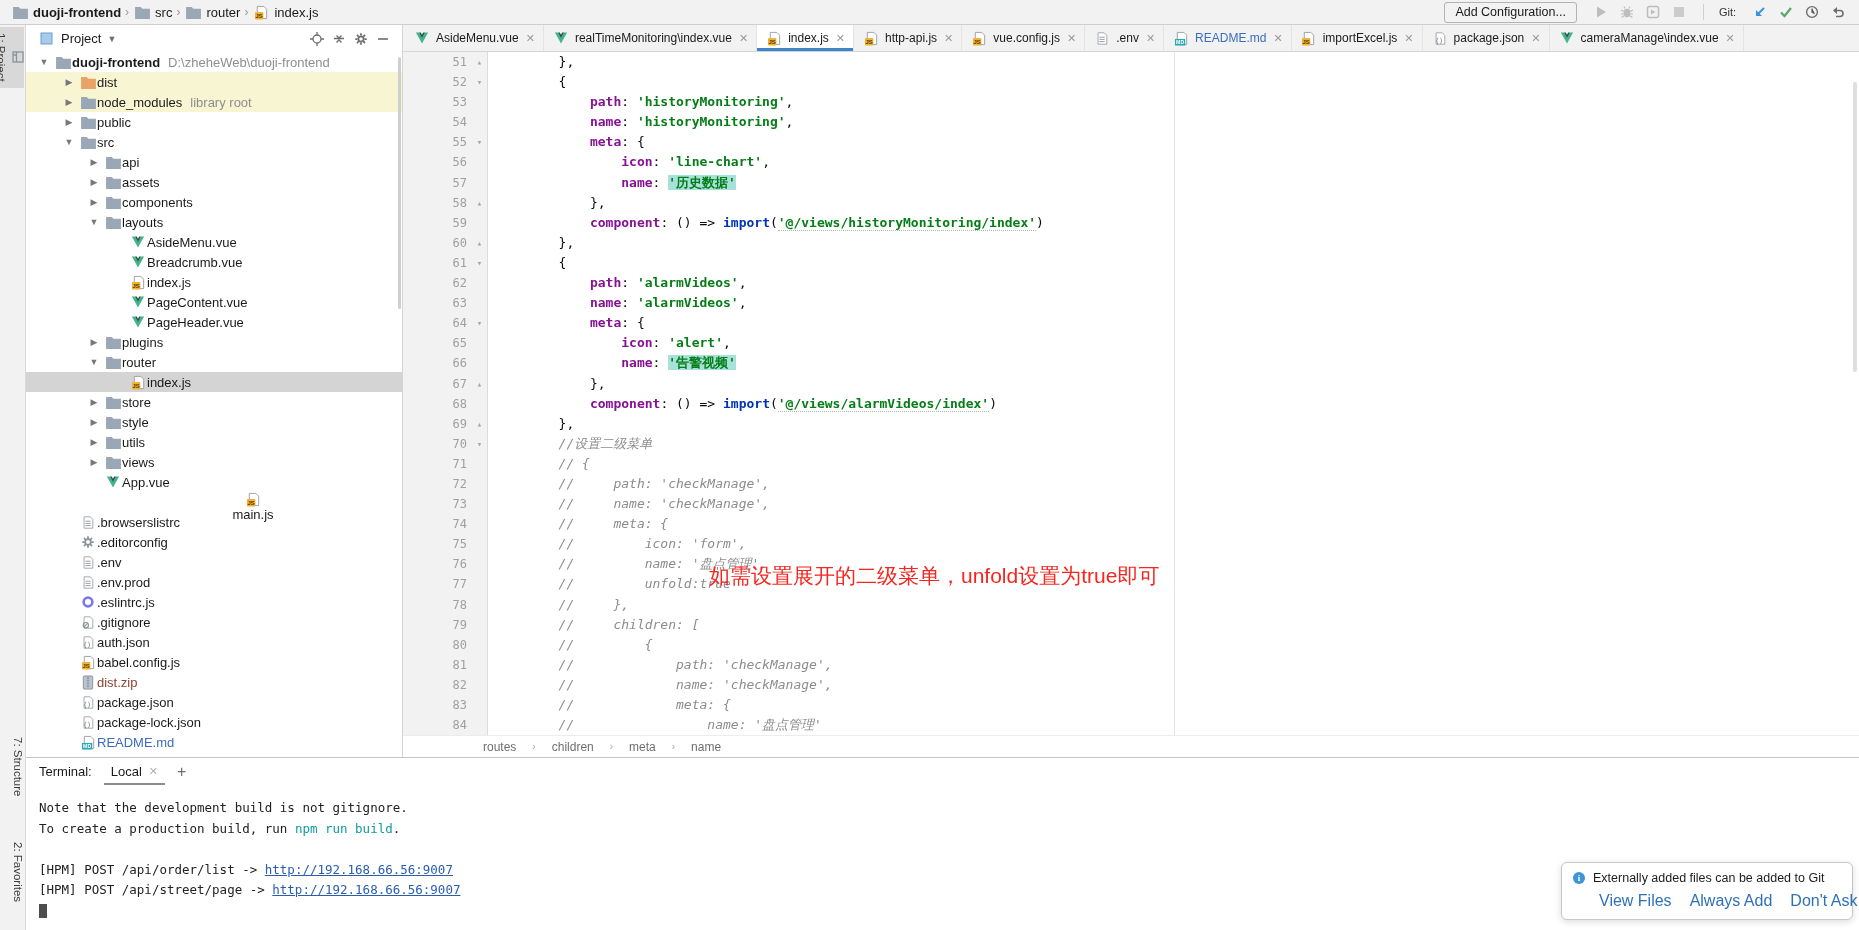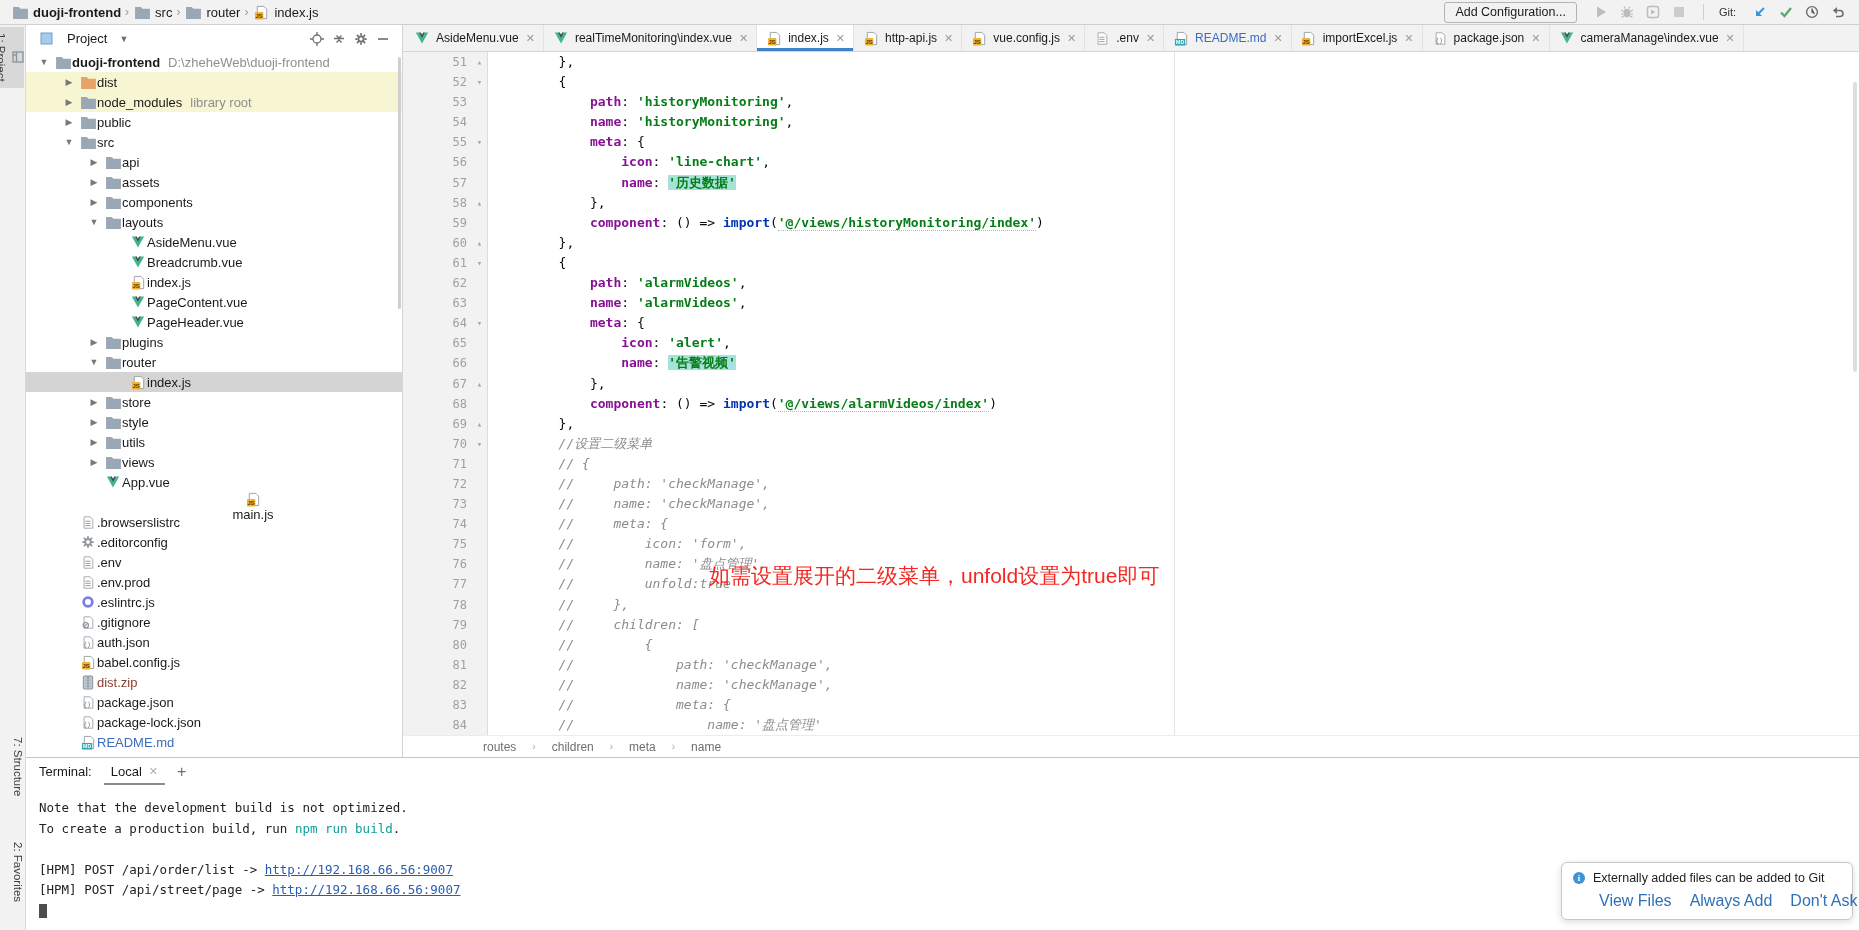--- a/index.html
+++ b/index.html
@@ -24,21 +24,21 @@
           border-right:1px solid #d9d9d9;box-sizing:border-box;}
   .stripe-btn{writing-mode:vertical-rl;font-size:11.5px;color:#3c3c3c;display:flex;flex-direction:column;
               align-items:center;gap:5px;padding:6px 0;width:24px;box-sizing:border-box;}
   .stripe-btn.active{background:#d8d8d8;}
   .sb-top{position:absolute;top:2px;left:0;}
   .sb-structure{position:absolute;bottom:128px;left:0;}
   .sb-favorites{position:absolute;bottom:22px;left:0;}
   
   .panel{position:absolute;left:26px;top:25px;width:377px;height:732px;background:#fff;
          border-right:1px solid #d5d5d5;box-sizing:border-box;overflow:hidden;}
-  .panel-head{height:27px;display:flex;align-items:center;padding:0 9px 0 10px;font-size:13px;gap:11px;}
+  .panel-head{height:27px;display:flex;align-items:center;padding:0 9px 0 10px;font-size:13px;gap:5px;}
   .ph-caret{font-size:9px;color:#6e6e6e;margin-left:1px;}
   .ph-spacer{flex:1;}
   .panel-head .icb{width:20px;}
   .tree{font-size:13px;}
   .trow{height:20px;display:flex;align-items:center;white-space:nowrap;cursor:default;}
   .trow .chev{width:20px;flex:none;text-align:center;color:#787878;font-size:9px;}
   .trow .tsub{color:#8e8e8e;margin-left:8px;}
   .trow.bgyellow{background:#f8f5d3;}
   .trow.bgsel{background:#d4d4d4;}
   .trow .tlabel.bold{font-weight:bold;}
@@ -939,21 +939,21 @@
   <div class="term">
     <div class="term-head">
       <span>Terminal:</span>
       <span class="term-tab">
         <span>Local</span>
         <span class="tx">✕</span>
       </span>
       <span class="term-plus">+</span>
     </div>
     <div class="term-body" id="term-body">
-        <div><span>Note that the development build is not optimized.</span></div>
+        <div><span>Note that the development build is not gitignore.</span></div>
         <div><span>To create a production build, run </span><span class="t-cmd">npm run build</span><span>.</span></div>
         <div>&nbsp;</div>
         <div><span>[HPM] POST /api/order/list -&gt; </span><span class="t-url">http://192.168.66.56:9007</span></div>
         <div><span>[HPM] POST /api/street/page -&gt; </span><span class="t-url">http://192.168.66.56:9007</span></div>
         <div><span class="t-cursor"></span></div>
       </div>
   </div>
 
   <div class="notif">
     <div class="notif-title">

